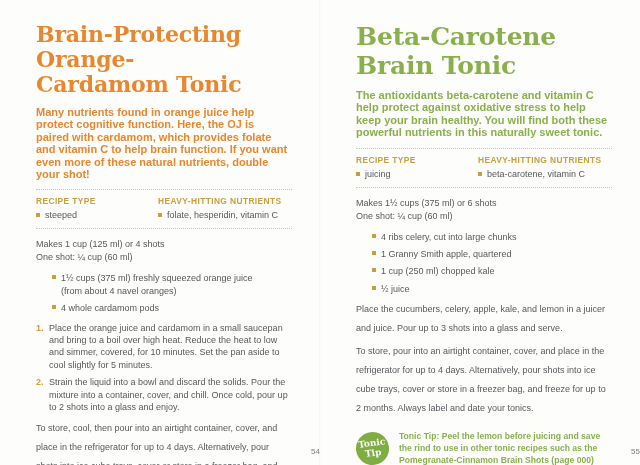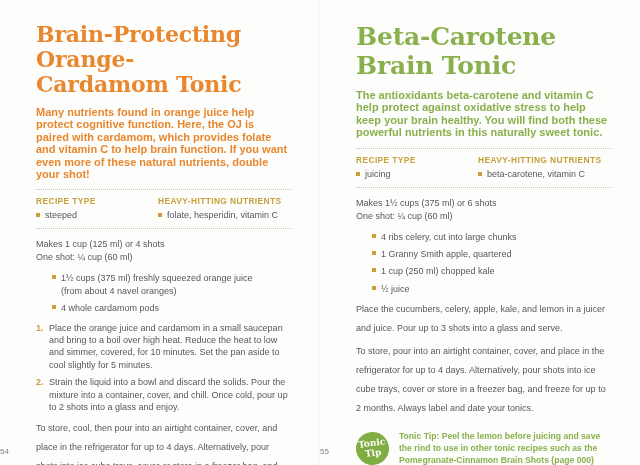--- a/index.html
+++ b/index.html
@@ -48,21 +48,21 @@
 
   .tip-row{display:flex;align-items:center;margin-top:12px;}
   .tip-badge{width:33px;height:33px;border-radius:50%;flex:0 0 33px;
     color:#fff;font-family:"DejaVu Serif", serif;font-weight:bold;font-size:9px;
     display:flex;flex-direction:column;align-items:center;justify-content:center;
     line-height:9.5px;transform:rotate(-8deg);}
   .tip-badge-green{background:var(--green-badge);}
   .tip-text{font-weight:bold;font-size:8.6px;line-height:12px;margin-left:10px;max-width:212px;}
   .tip-text-green{color:var(--green);}
 
-  .page-num{position:absolute;bottom:9px;left:0;width:100%;text-align:left;
+  .page-num{position:absolute;bottom:9px;left:0;width:100%;text-align:right;
     font-size:8px;color:#808084;}
 </style>
 </head>
 <body>
 
 <div class="spread">
 
   <div class="page">
     <div class="page-inner">
       <div class="title title-orange">

